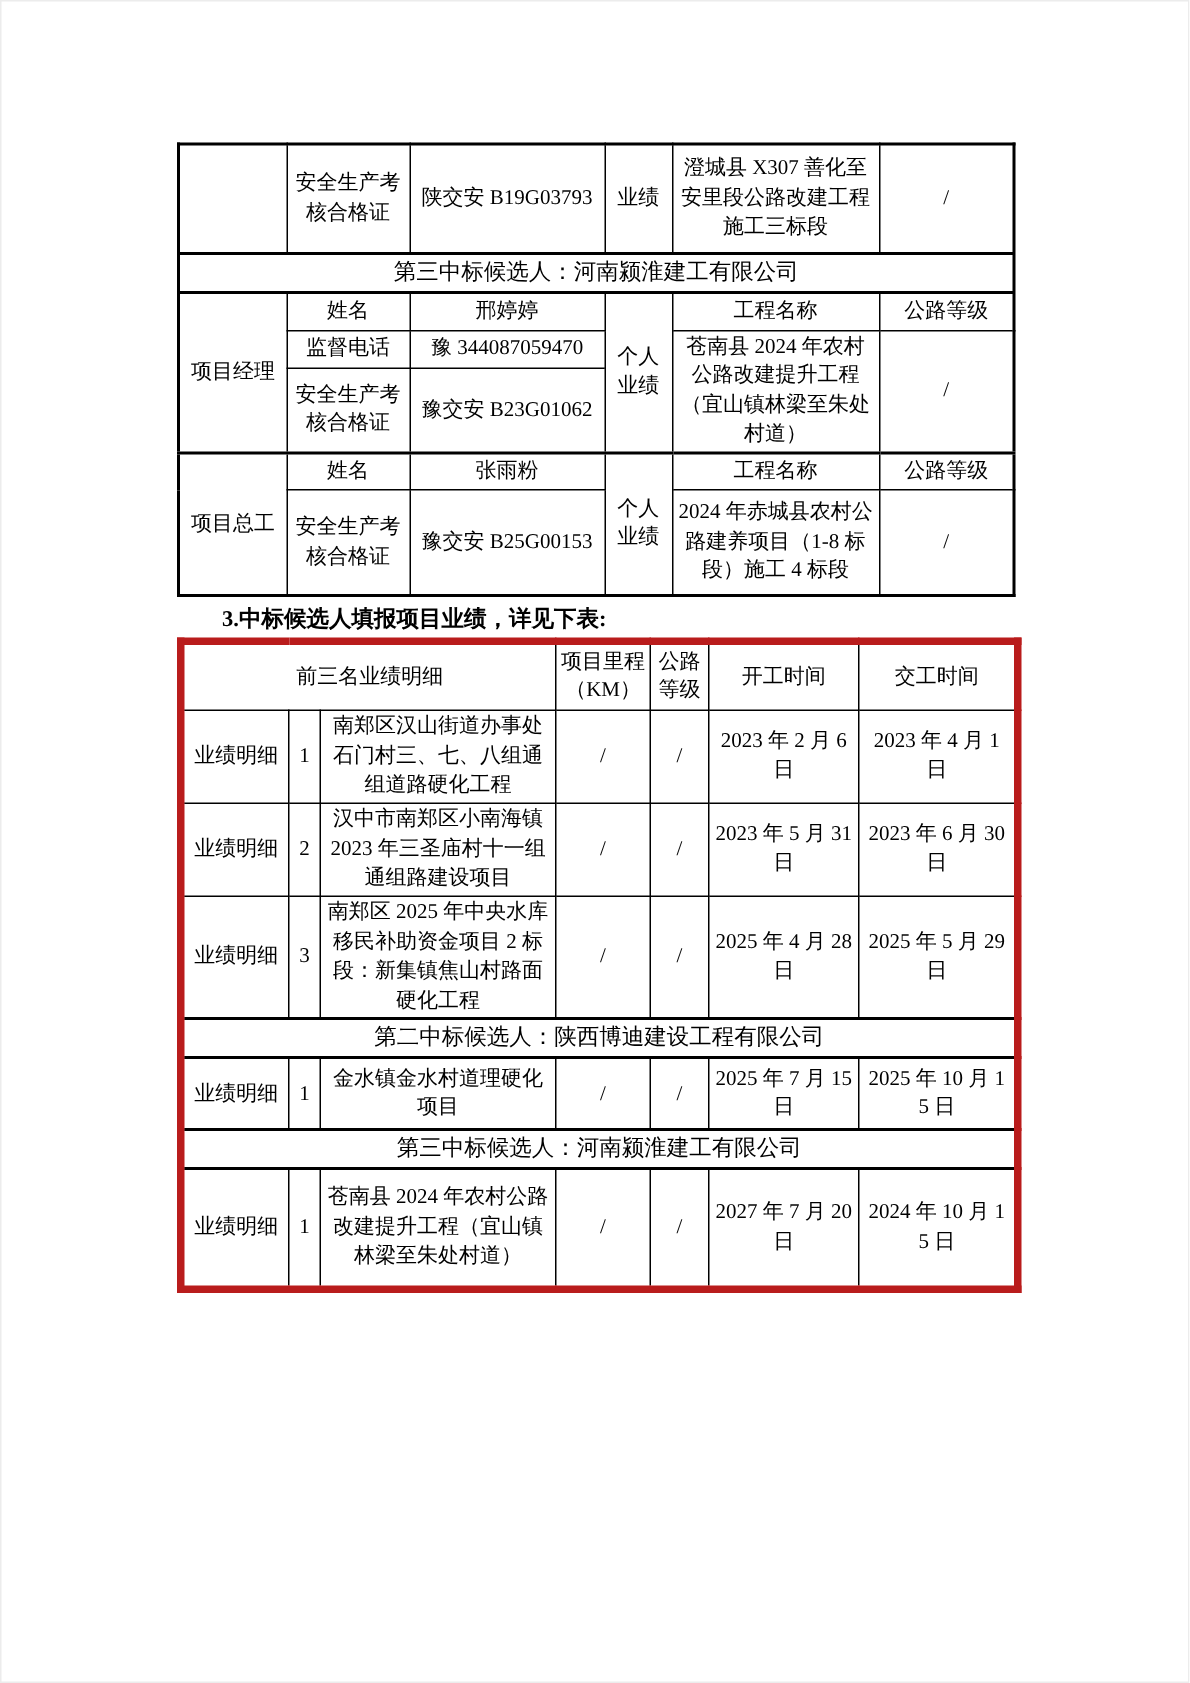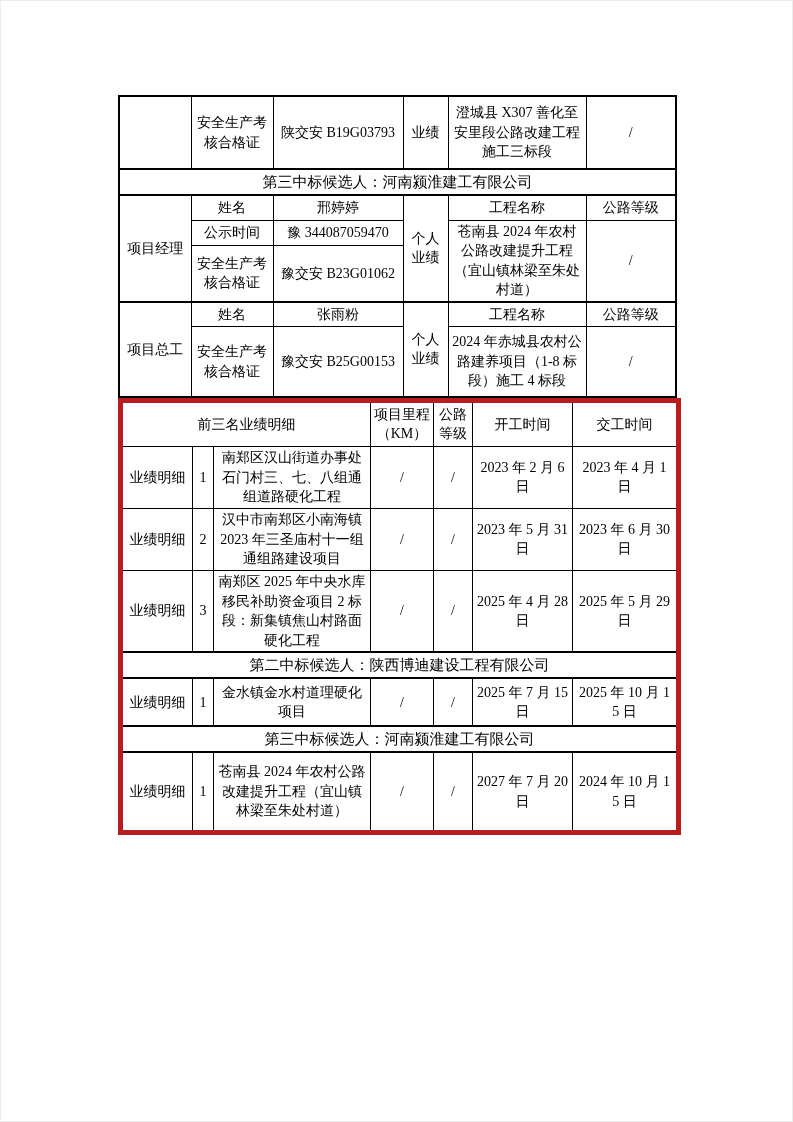--- a/index.html
+++ b/index.html
@@ -18,21 +18,21 @@
   #table1 { width:557px; border:2px solid #000; }
   #table2 { width:558px; border:5px solid #b91c1c; }
   td {
     border:1px solid #000;
     text-align:center; vertical-align:middle;
     padding:1px 3px; font-size:14px; line-height:1.4;
     word-break:break-all; overflow:hidden;
   }
   tr.banner td {
     border-top:2px solid #000; border-bottom:2px solid #000;
-    font-size:15px; height:22px;
+    font-size:15px; height:22px;font-family:Liberation Mono, monospace;
   }
   tr.thick-top td { border-top:2px solid #000; }
   
   .h73 { height:73px; } .h25 { height:25px; } .h55 { height:55px; } .h70 { height:70px; }
   
   .h46 { height:46px; } .h62 { height:62px; } .h82 { height:82px; } .h48 { height:48px; } .h80 { height:80px; }
   .heading {
     font-weight:bold; font-size:15px;
     margin:5px 0 3px 30px;
   }
@@ -69,21 +69,21 @@
     </tr>
     <tr class="h25">
       <td rowspan="3">项目经理</td>
       <td>姓名</td>
       <td>邢婷婷</td>
       <td rowspan="3">个人业绩</td>
       <td>工程名称</td>
       <td>公路等级</td>
     </tr>
     <tr class="h25">
-      <td>公示时间</td>
+      <td>监督电话</td>
       <td>豫 344087059470</td>
       <td rowspan="2">苍南县 2024 年农村公路改建提升工程（宜山镇林梁至朱处村道）</td>
       <td rowspan="2">/</td>
     </tr>
     <tr class="h55">
       <td>安全生产考核合格证</td>
       <td>豫交安 B23G01062</td>
     </tr>
     <tr class="h25 thick-top">
       <td rowspan="2">项目总工</td>
@@ -95,20 +95,21 @@
     </tr>
     <tr class="h70">
       <td>安全生产考核合格证</td>
       <td>豫交安 B25G00153</td>
       <td>2024 年赤城县农村公路建养项目（1-8 标段）施工 4 标段</td>
       <td>/</td>
     </tr>
   </tbody>
     </table>
 
+  <div class="heading">3.中标候选人填报项目业绩，详见下表:</div>
 
   <table id="table2">
     <colgroup>
       <col style="width:72px">
         <col style="width:21px">
         <col style="width:157px">
       <col style="width:63px">
         <col style="width:39px">
         <col style="width:100px">
         <col style="width:106px">

